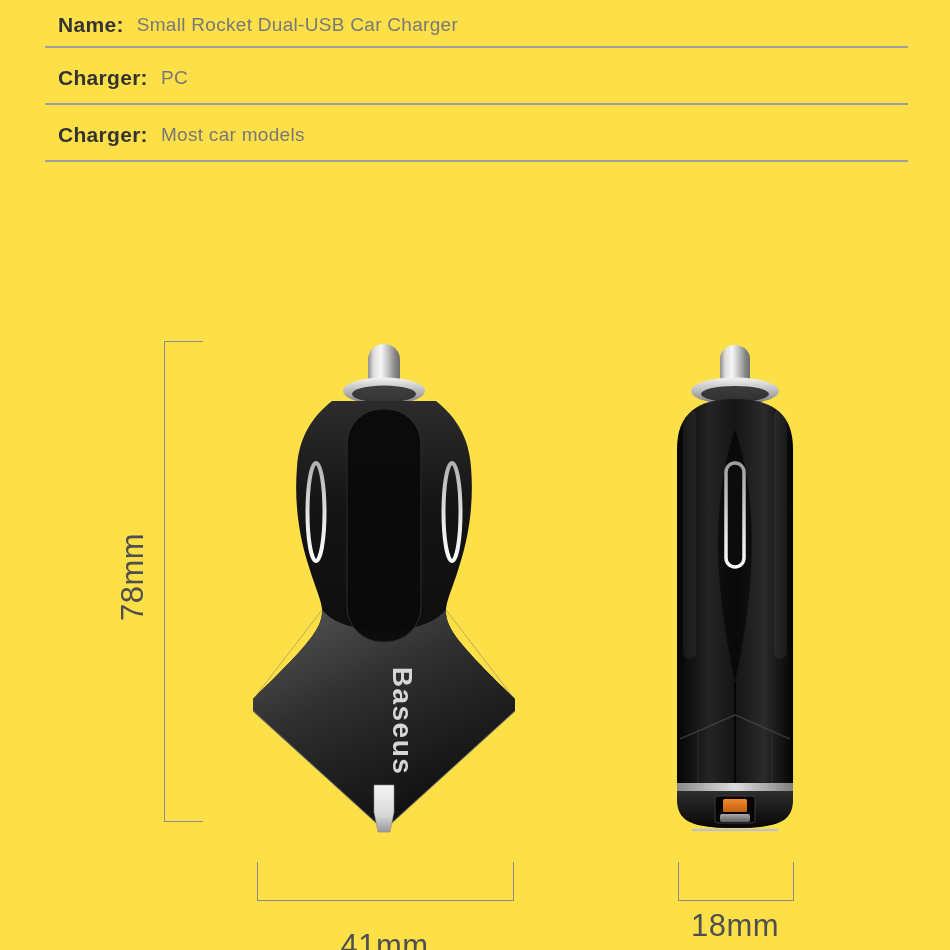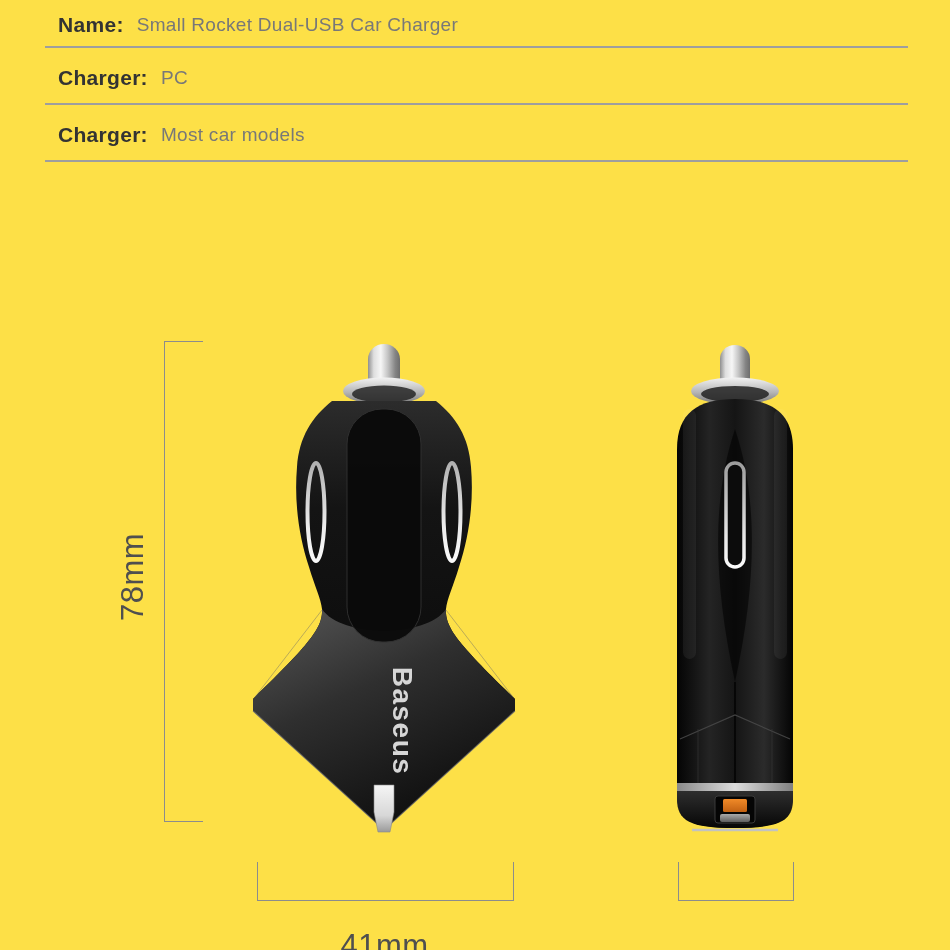--- a/index.html
+++ b/index.html
@@ -207,14 +207,15 @@
     <path d="M32,493 H118" stroke="#c2c2c2" stroke-width="2.5" fill="none"></path>
   </svg>
 
   <div class="dim bracket-left"></div>
   <div class="dim-label dim-label-height">78mm</div>
 
   <div class="dim bracket-up bracket-front"></div>
   <div class="dim-label dim-label-front">41mm</div>
 
   <div class="dim bracket-up bracket-side"></div>
+  <div class="dim-label dim-label-side">18mm</div>
 
 </div>
 
 </body></html>

